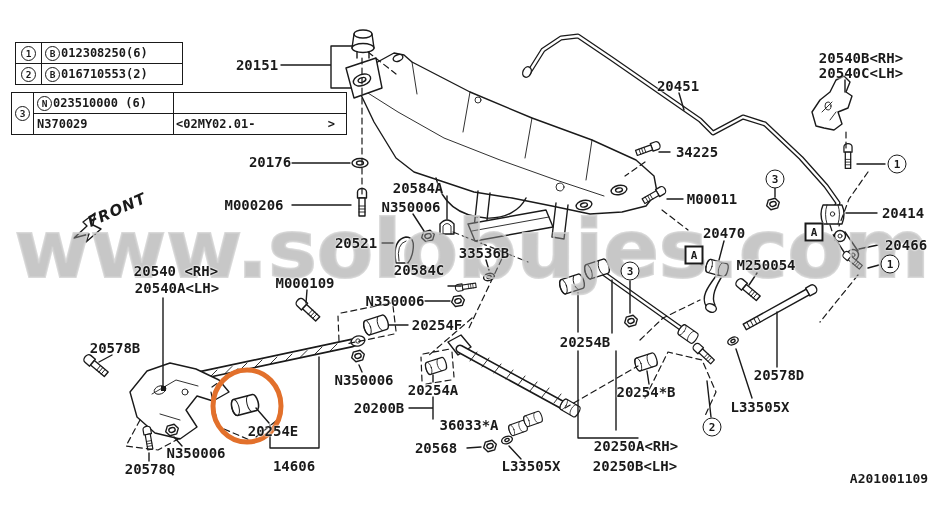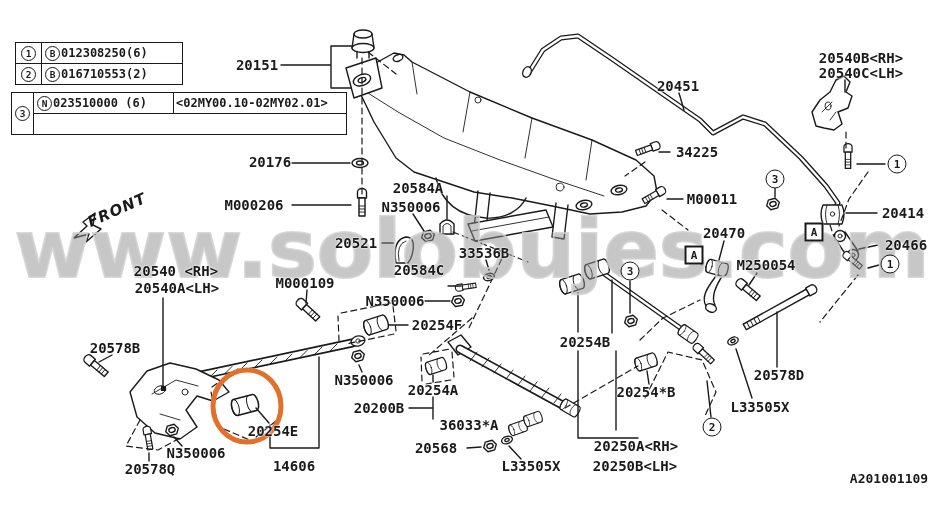--- a/index.html
+++ b/index.html
@@ -257,23 +257,26 @@
 <div class="legend legend2" style="left:11px;top:92px;width:334px">
   <div class="lref2">
         <span class="circ-s">3</span>
       </div>
   <div class="l2body">
     <div class="lrow2">
       <span class="l2part">
             <span class="circ-s">N</span>
             <span>023510000 (6)</span>
           </span>
-      <span class="l2app">&lt;02MY00.10-02MY02.01&gt;</span>
     </div>
     <div class="lrow2">
+      <span class="l2part">
+            <span>N370029</span>
+          </span>
+      <span class="l2app">&lt;02MY02.01-          &gt;</span>
     </div>
   </div>
 </div>
 
 <div class="plbl" style="left:257px;top:65px">20151</div>
 <div class="plbl" style="left:270px;top:162px">20176</div>
 <div class="plbl" style="left:254px;top:205px">M000206</div>
 <div class="plbl" style="left:418px;top:188px">20584A</div>
 <div class="plbl" style="left:411px;top:207px">N350006</div>
 <div class="plbl" style="left:356px;top:243px">20521</div>

